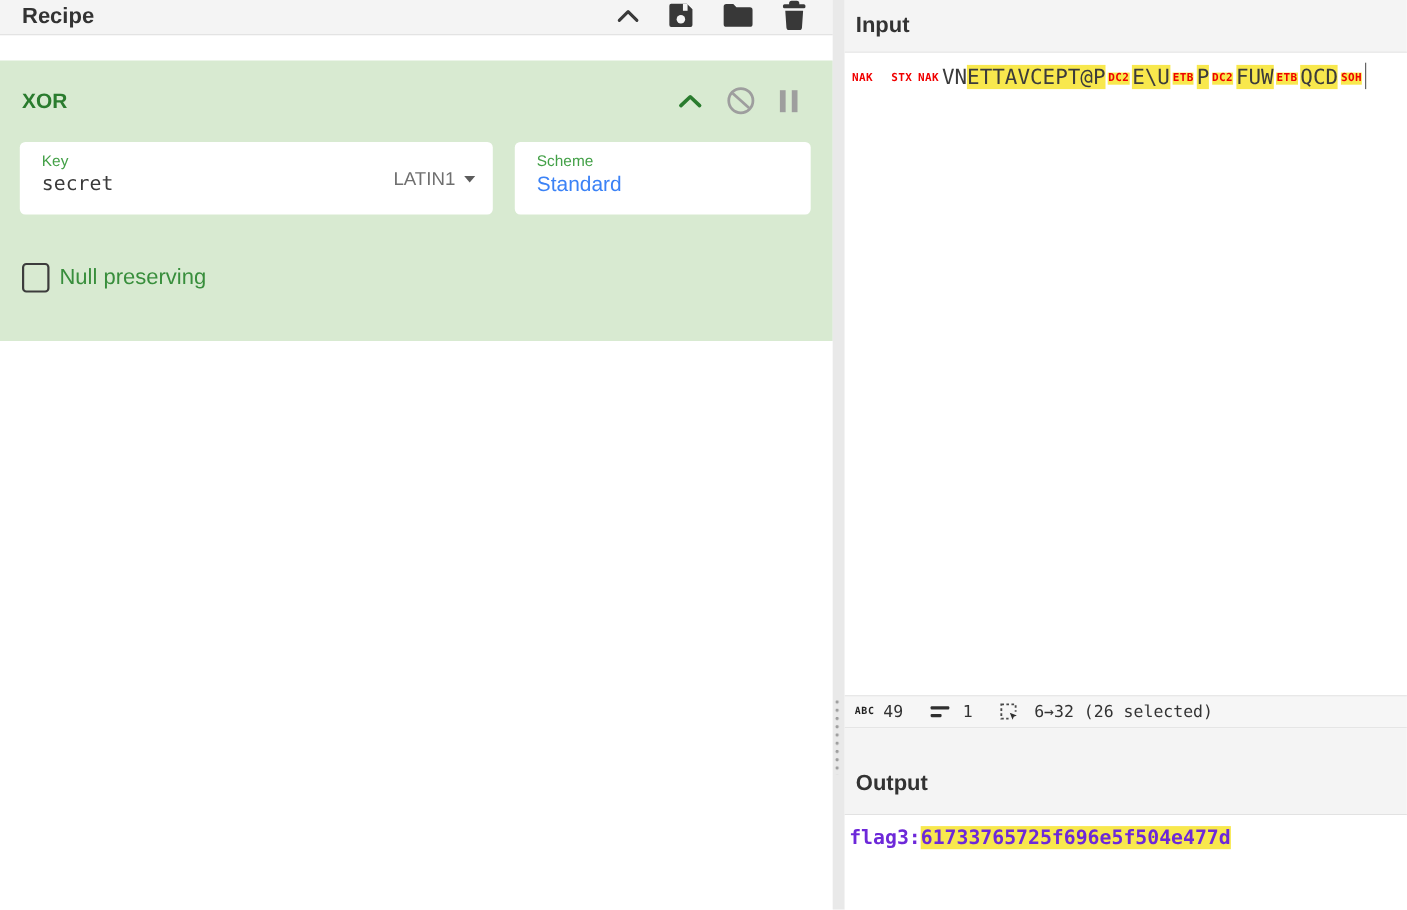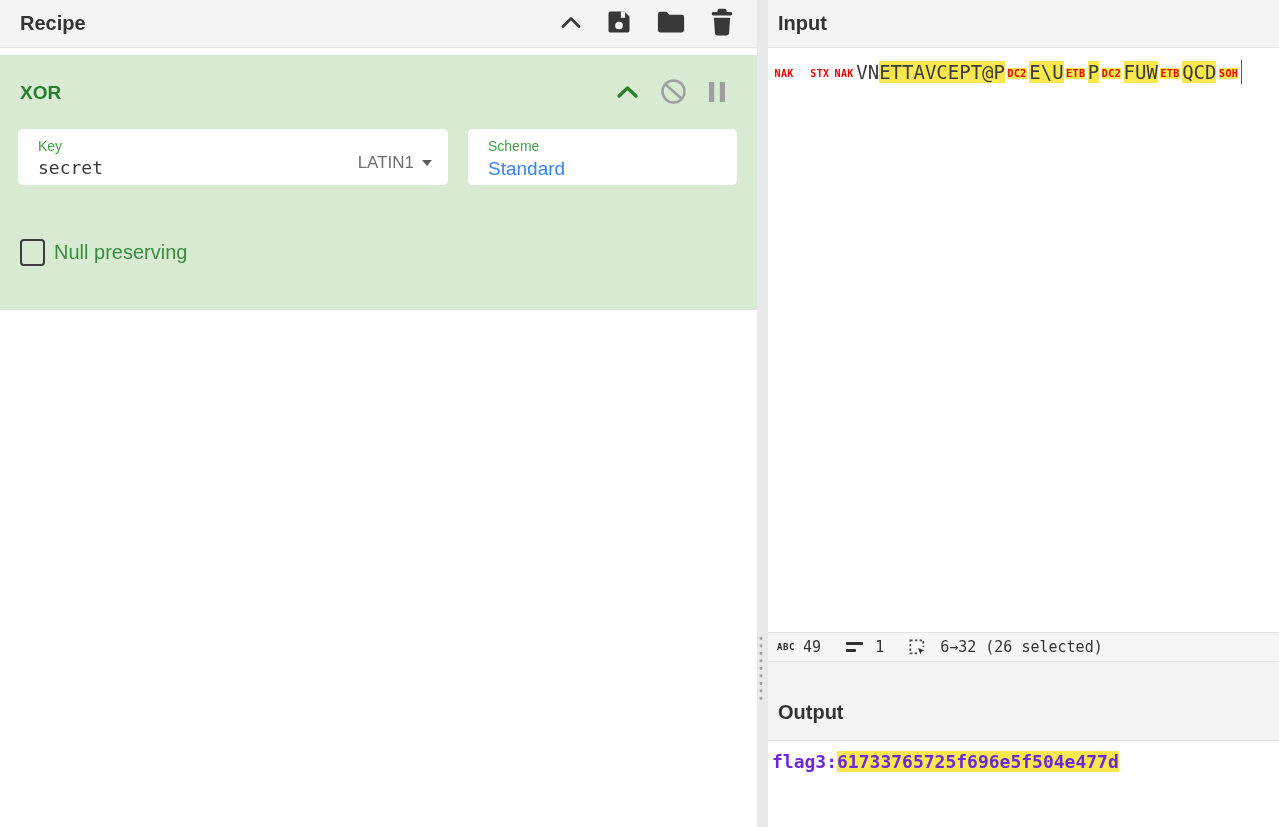--- a/index.html
+++ b/index.html
@@ -13,34 +13,34 @@
     --ink:#333333;
     --icon-ink:#383838;
   }
   *{margin:0;padding:0;box-sizing:border-box;}
   html,body{width:1279px;height:827px;overflow:hidden;background:#fff;
     font-family:"Liberation Sans",sans-serif;}
   #app{position:relative;width:1279px;height:827px;background:#fff;}
 
   
   .left-pane{position:absolute;left:0;top:0;width:757px;height:827px;background:#fff;}
-  .pane-header{height:48px;background:var(--hdr-bg);border-bottom:1px solid var(--hdr-border);
+  .pane-header{height:32px;background:var(--hdr-bg);border-bottom:1px solid var(--hdr-border);
     display:flex;align-items:center;padding:0 22px 0 20px;}
   .pane-title{font-weight:700;font-size:20px;color:var(--ink);}
   .toolbar{margin-left:auto;display:flex;align-items:center;gap:23px;}
   .tb-btn{background:none;border:none;display:flex;align-items:center;justify-content:center;
     cursor:pointer;padding:0;}
 
   .op-card{position:absolute;left:0;top:55px;width:757px;height:255px;background:var(--card-green);}
   .op-header{display:flex;align-items:center;padding:23px 31px 0 20px;}
   .op-title{font-weight:700;font-size:19px;color:var(--accent-green);}
   .op-controls{margin-left:auto;display:flex;align-items:center;gap:21px;}
 
   .op-args{position:absolute;left:18px;top:74px;display:flex;gap:20px;}
-  .arg-box{background:#fff;border-radius:5px;height:56px;padding:9px 14px 0 20px;position:relative;}
+  .arg-box{background:#fff;border-radius:5px;height:66px;padding:9px 14px 0 20px;position:relative;}
   .key-box{width:430px;}
   .scheme-box{width:269px;}
   .arg-label{font-size:14px;color:var(--label-green);display:block;}
   .arg-input{border:none;outline:none;background:transparent;display:block;margin-top:3px;
     font-family:"DejaVu Sans Mono",monospace;font-size:18px;color:#3a3a3a;width:300px;}
   .arg-select-value{margin-top:4px;font-size:19px;color:#3b82f6;cursor:pointer;}
   .dropdown{position:absolute;right:16px;top:24px;display:flex;align-items:center;gap:8px;cursor:pointer;}
   .dropdown-label{font-size:17px;color:#6f6f6f;}
   .caret{width:0;height:0;border-left:5.5px solid transparent;border-right:5.5px solid transparent;
     border-top:6.5px solid #5c5c5c;}
@@ -55,21 +55,21 @@
     background-image:radial-gradient(circle at 2px 2.2px,#9f9f9f 1.25px,rgba(0,0,0,0) 1.8px);
     background-size:4px 7.5px;background-repeat:repeat-y;}
 
   
   .right-pane{position:absolute;left:768px;top:0;width:511px;height:827px;background:#fff;}
   .io-header{height:48px;background:var(--hdr-bg);border-bottom:1px solid var(--hdr-border);
     display:flex;align-items:center;padding:0 10px;}
   .input-area{position:absolute;left:0;top:48px;width:511px;height:584px;background:#fff;cursor:text;}
   #input-text{position:absolute;left:4px;top:9px;white-space:pre;
     font-family:"DejaVu Sans Mono",monospace;font-size:19px;font-weight:500;
-    color:#3b3b3b;line-height:30px;}
+    color:#3b3b3b;line-height:20px;}
   #input-text .ctrl{color:var(--ctrl-red);font-size:10px;font-weight:700;letter-spacing:.4px;
     vertical-align:2.5px;margin:0 2.5px;}
   #input-text .sel{background:var(--hl-yellow);}
   .cursor{display:inline-block;width:0;border-right:1.7px solid #555;height:24px;vertical-align:-5px;}
 
   .status-bar{position:absolute;left:0;top:632px;width:511px;height:30px;background:#f6f6f6;
     border-top:1px solid #e4e4e4;border-bottom:1px solid #e4e4e4;
     display:flex;align-items:center;padding-left:9px;
     font-family:"DejaVu Sans Mono",monospace;font-size:15px;color:#333;}
   .abc-icon{font-family:"DejaVu Sans Mono",monospace;font-weight:700;font-size:9px;

